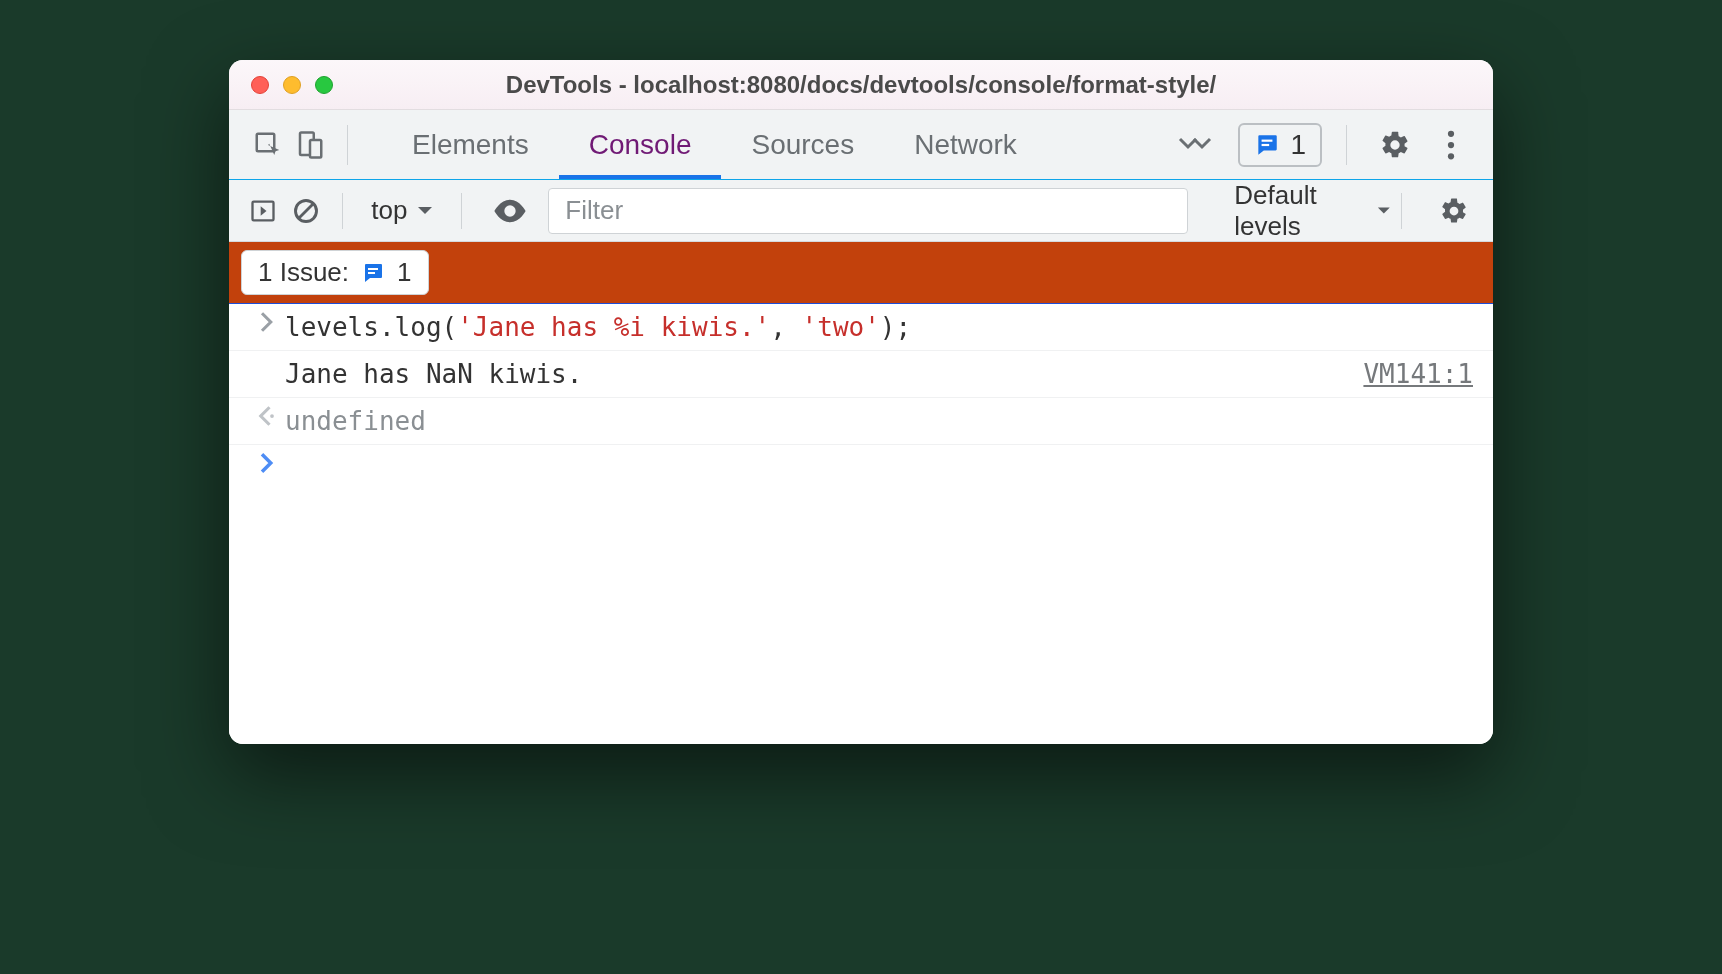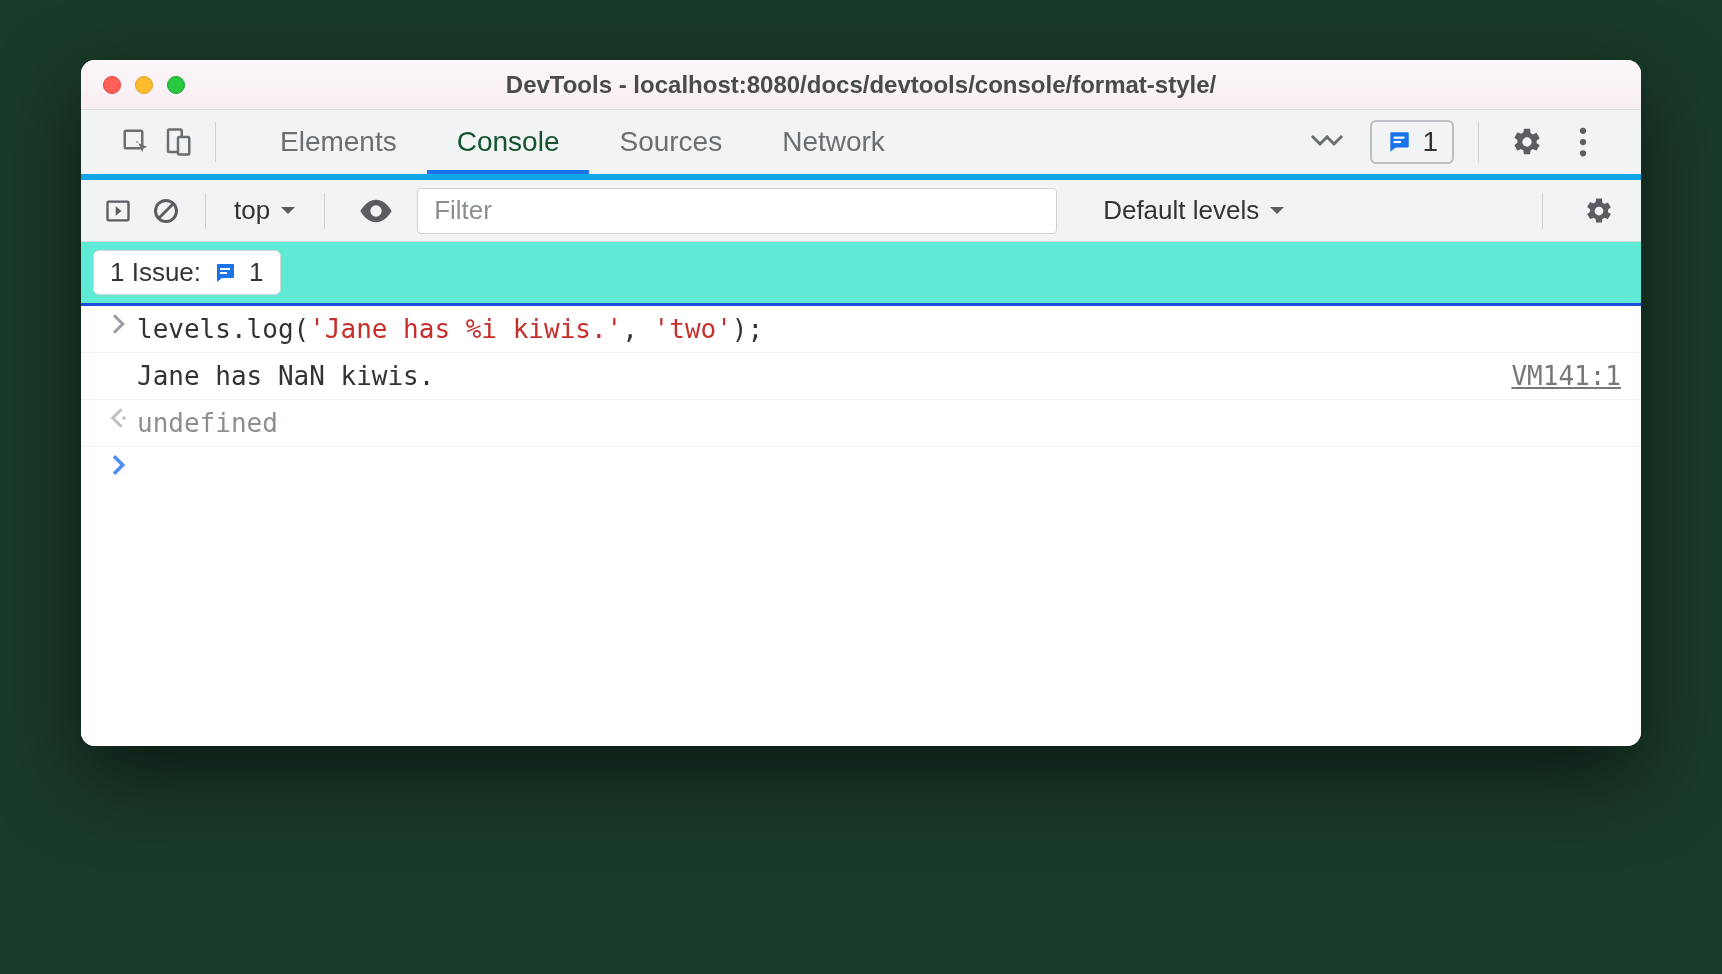--- a/index.html
+++ b/index.html
@@ -7,21 +7,21 @@
   background: #1a3a2a;
   font-family: -apple-system, BlinkMacSystemFont, "Segoe UI", Helvetica, Arial, sans-serif;
   width: 1722px;
   height: 974px;
   display: flex;
   align-items: flex-start;
   justify-content: center;
   padding-top: 60px;
 }
 .window {
-  width: 1560px;
+  width: 1264px;
   background: #fff;
   border-radius: 14px;
   box-shadow: 0 30px 80px rgba(0,0,0,0.55);
   overflow: hidden;
 }
 .titlebar {
   height: 50px;
   background: linear-gradient(#fcf7fa, #f7eef3);
   display: flex;
   align-items: center;
@@ -42,24 +42,24 @@
   left: 0; right: 0;
   text-align: center;
   font-size: 24px;
   font-weight: 600;
   color: #4a4a4a;
   pointer-events: none;
 }
 .tabbar {
   height: 70px;
   background: #f1f3f4;
-  border-bottom: 6px solid #0ea5e9;
+  border-bottom: 1px solid #0ea5e9;
   display: flex;
   align-items: center;
-  padding: 0 34px;
+  padding: 0 18px;
 }
 .tb-icon {
   width: 42px; height: 42px;
   display: flex; align-items: center; justify-content: center;
   color: #6a6f73;
   cursor: pointer;
 }
 .tb-sep {
   width: 1px; height: 40px;
   background: #cfd3d6;
@@ -68,21 +68,21 @@
 .tabs { display: flex; align-items: stretch; height: 100%; margin-left: 18px; }
 .tab {
   display: flex; align-items: center;
   padding: 0 30px;
   font-size: 28px;
   color: #6a6f73;
   cursor: pointer;
   position: relative;
 }
 .tab.active {
-  color: #14532d;
+  color: #701a75;
 }
 .tab.active::after {
   content: "";
   position: absolute;
   bottom: 0; left: 0; right: 0;
   height: 4px;
   background: #1a73e8;
 }
 .tb-right { margin-left: auto; display: flex; align-items: center; gap: 8px; }
 .chev-more { color: #6a6f73; font-size: 30px; padding: 0 18px; cursor: pointer; }
@@ -131,22 +131,22 @@
   color: #333;
 }
 .filter-input::placeholder { color: #8a8f93; }
 .levels-select {
   margin-left: 36px;
   display: flex; align-items: center; gap: 10px;
   font-size: 26px; color: #333; cursor: pointer;
 }
 .toolbar2 .gear-icon { margin-left: 12px; }
 .issue-row {
-  background: #5eead4;
-  border-bottom: 3px solid #1d4ed8;
+  background: #c2410c;
+  border-bottom: 1px solid #1d4ed8;
   padding: 8px 12px;
 }
 .issue-pill {
   display: inline-flex; align-items: center; gap: 12px;
   border: 1px solid #cfd3d6; border-radius: 6px;
   background: #fff;
   padding: 6px 16px;
   font-size: 26px; color: #333;
   cursor: pointer;
 }

